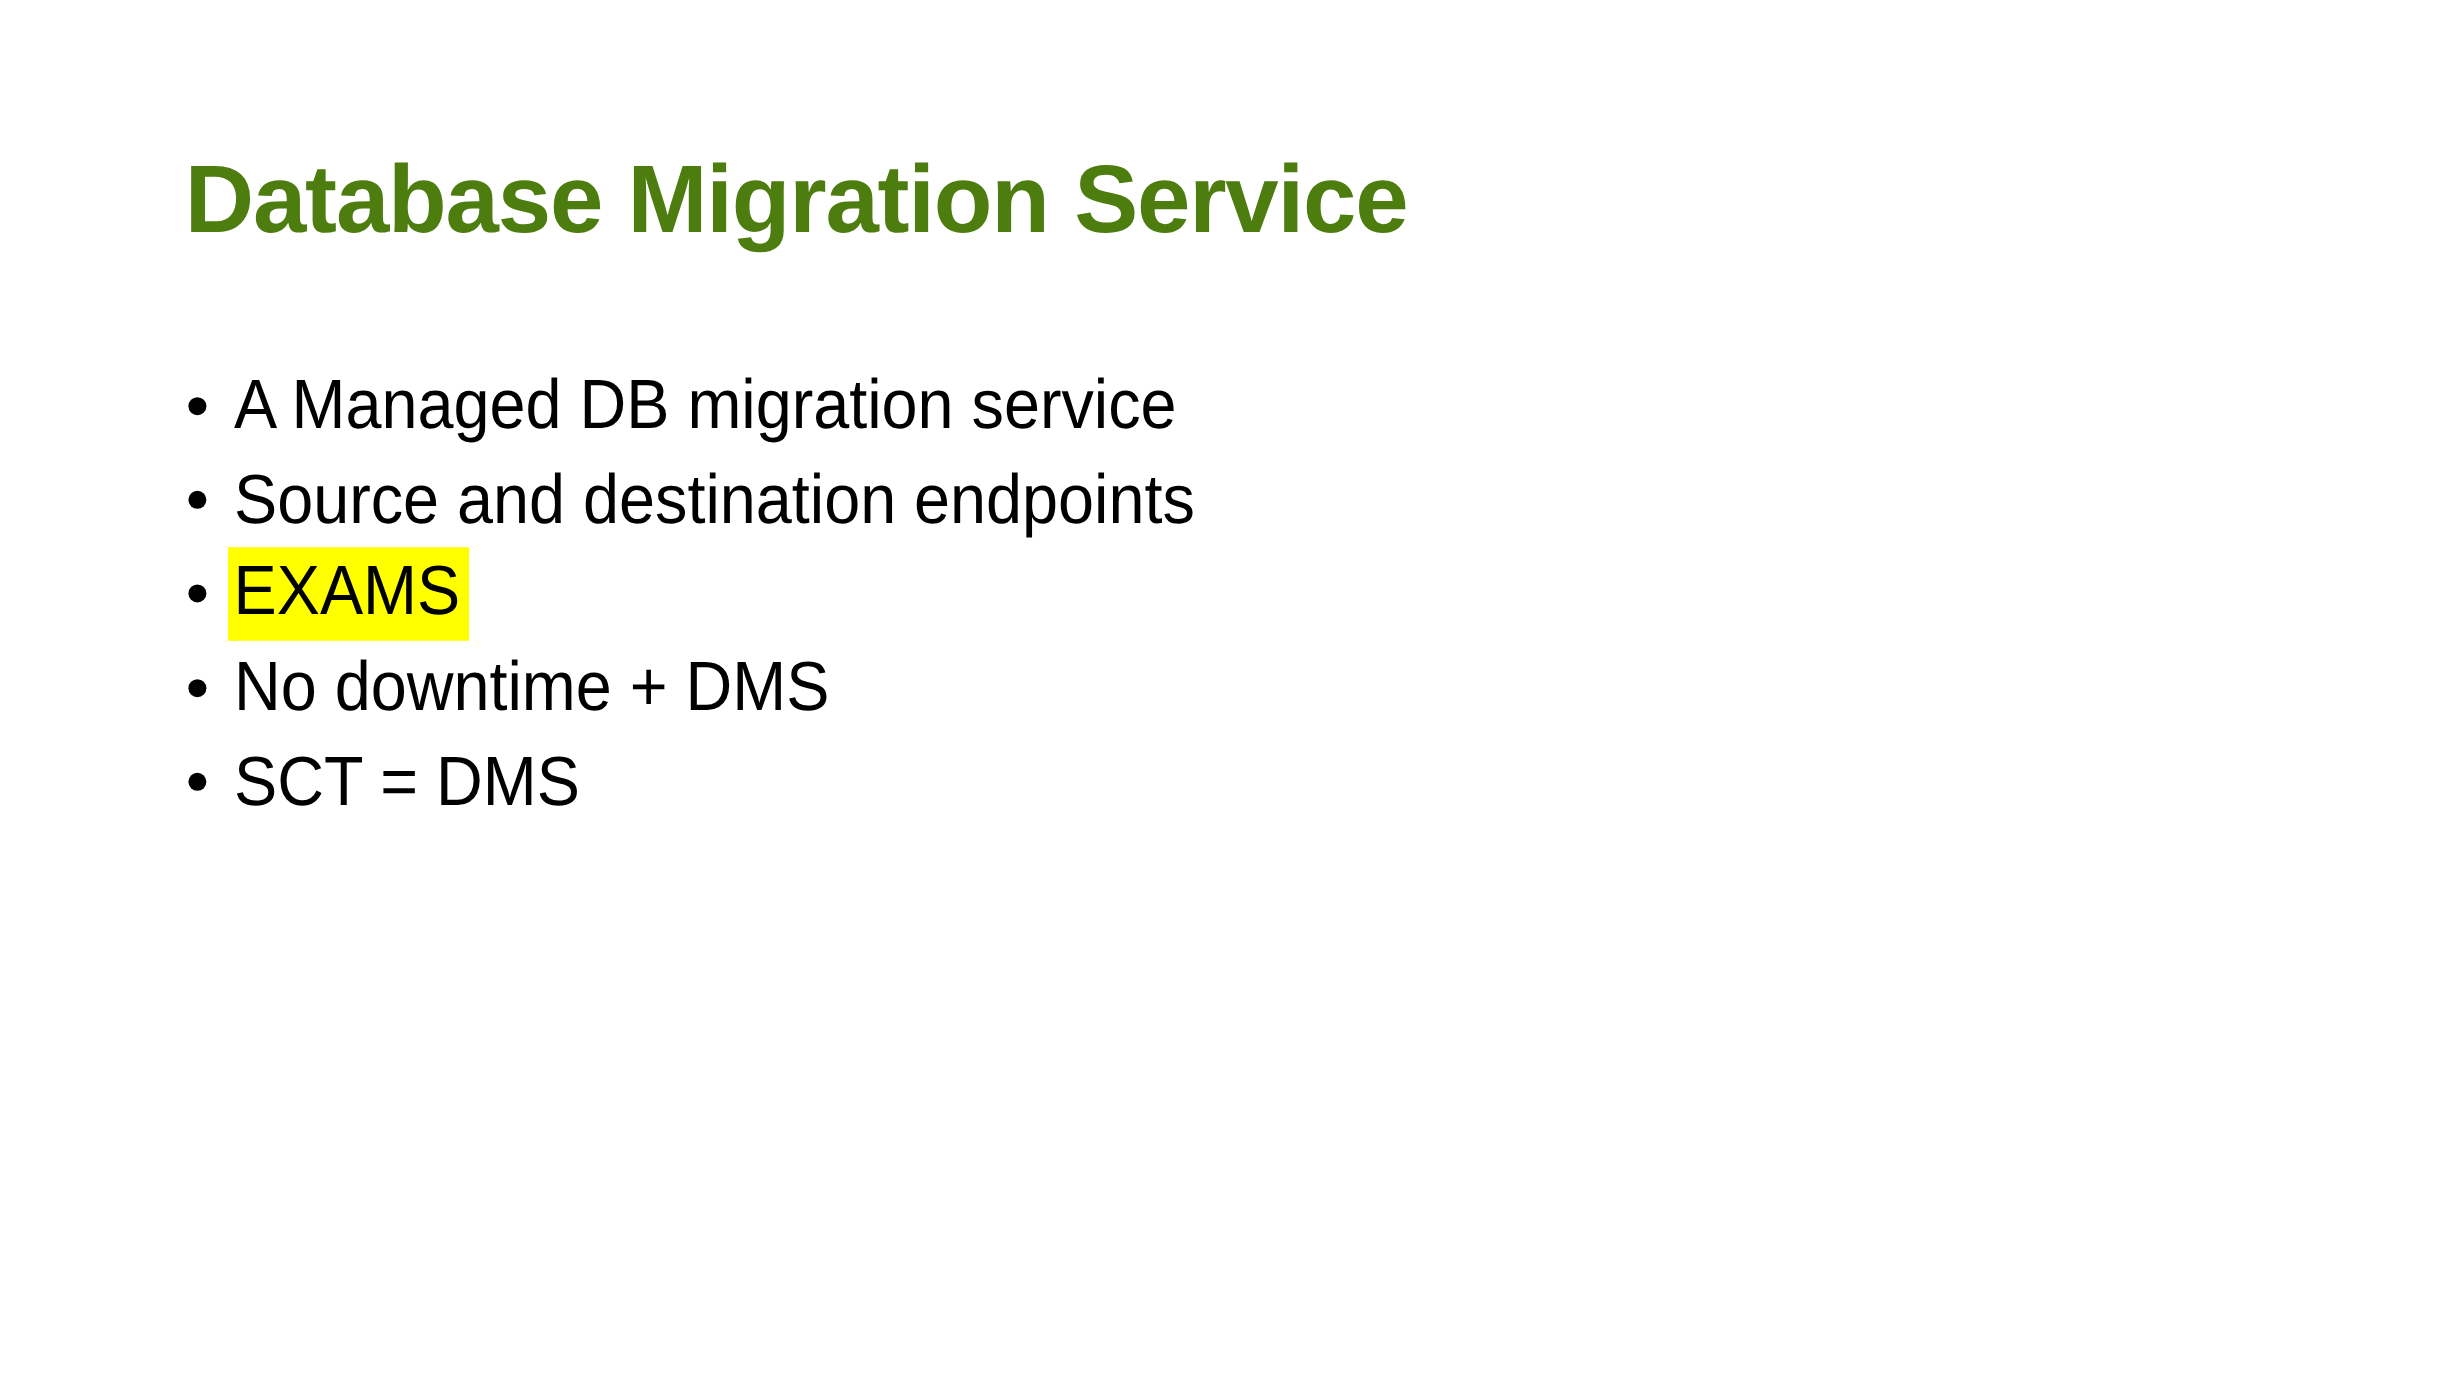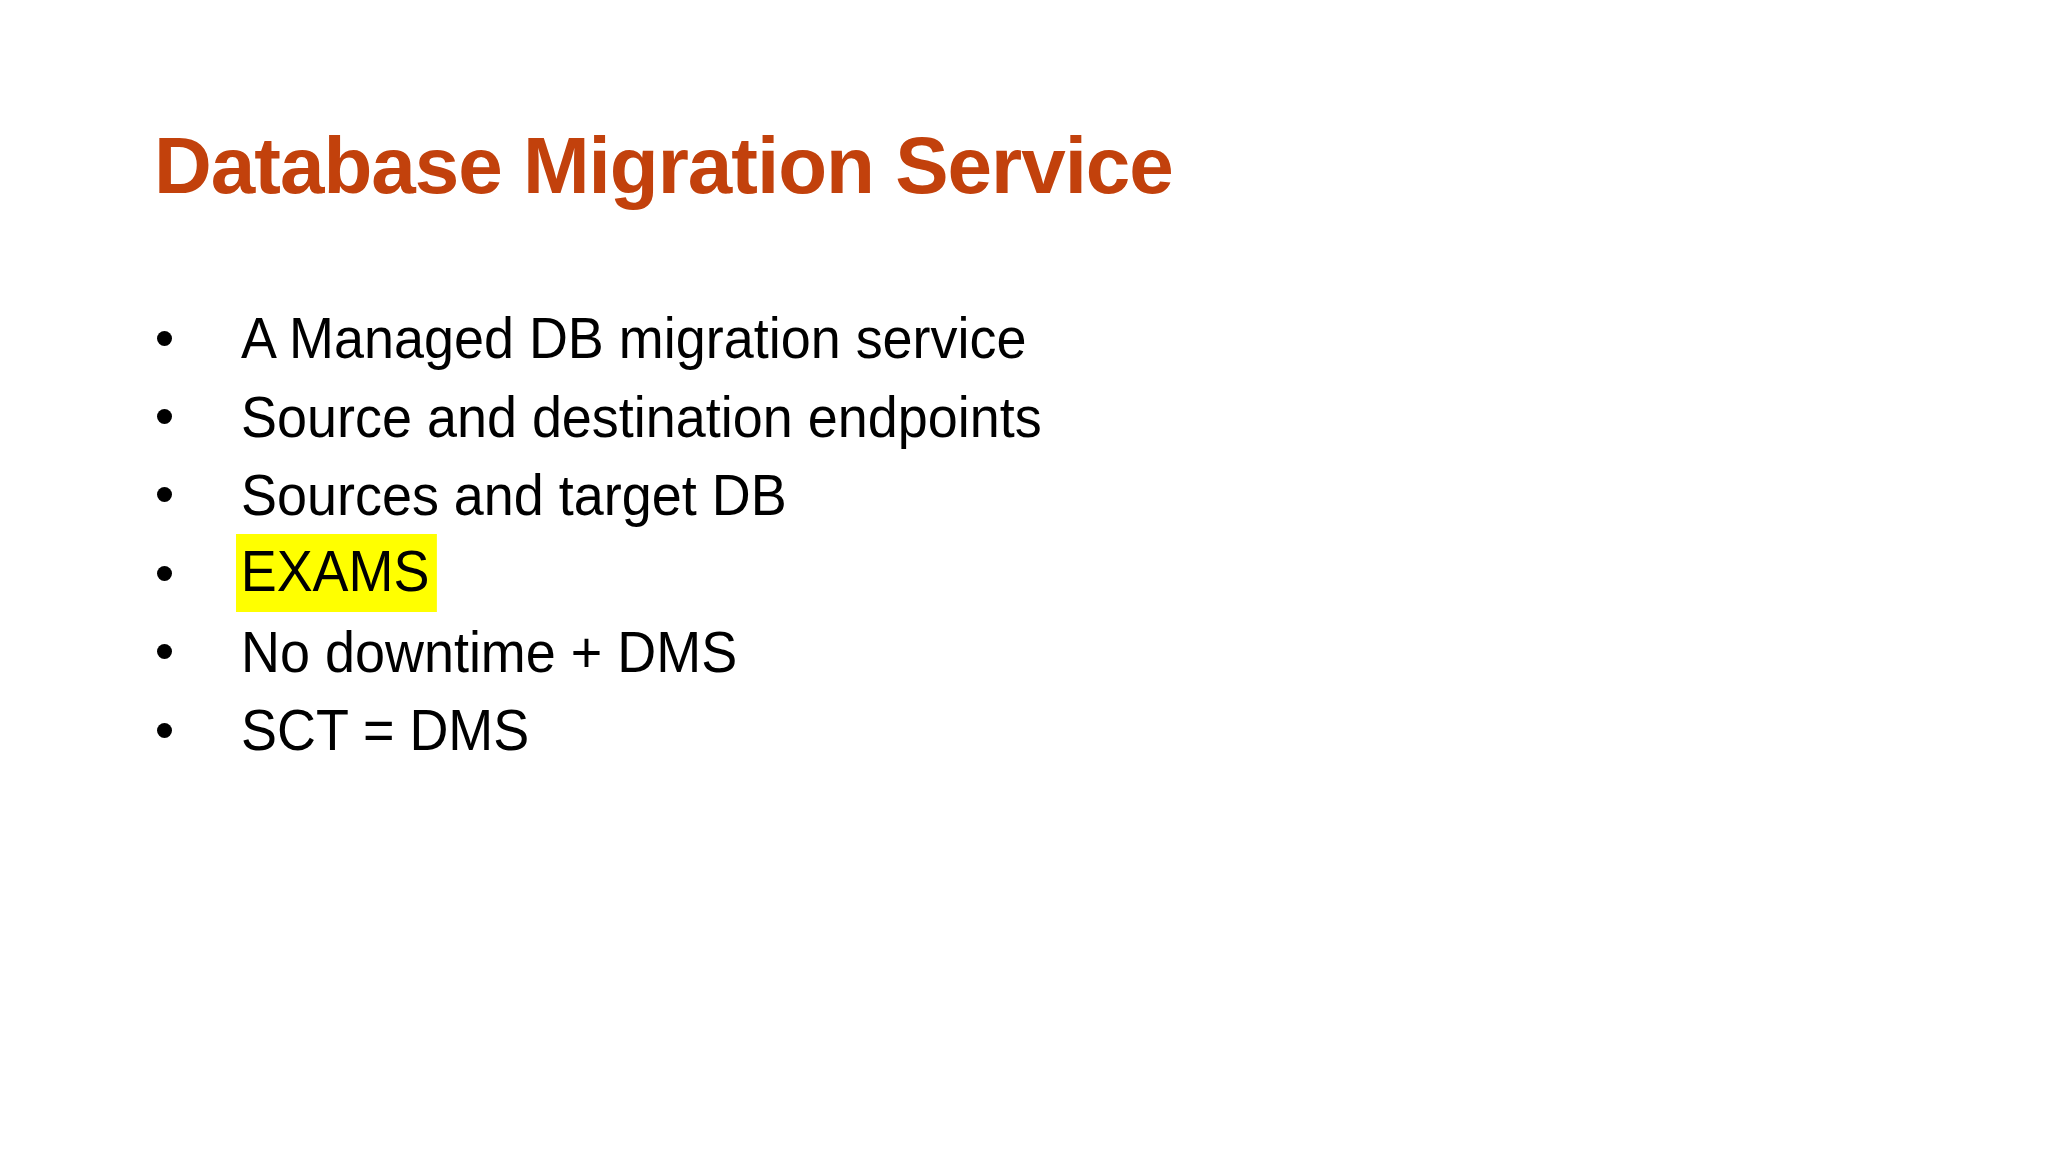--- a/index.html
+++ b/index.html
@@ -19,37 +19,36 @@
   }
   .slide-title {
     position: absolute;
     left: 154px;
     top: 126px;
     margin: 0;
     font-size: 80px;
     line-height: 80px;
     font-weight: 600;
     letter-spacing: -1px;
-    color: #c2410c;
+    color: #4d7c0f;
     white-space: nowrap;
   }
   .bullet-list {
     position: absolute;
     left: 0;
     top: 299px;
     margin: 0;
     padding: 0;
     list-style: none;
   }
   .bullet-row {
     display: flex;
     align-items: center;
     height: 78.4px;
     padding-left: 157px;
-    gap: 46px;
   }
   .dot {
     flex: 0 0 auto;
     width: 15px;
     height: 15px;
     border-radius: 50%;
     background: #000000;
     margin-right: 23px;
   }
   .bullet-text {
@@ -74,24 +73,20 @@
       <li class="bullet-row">
         <span class="dot"></span>
         <span class="bullet-text">A Managed DB migration service</span>
       </li>
       <li class="bullet-row">
         <span class="dot"></span>
         <span class="bullet-text">Source and destination endpoints</span>
       </li>
       <li class="bullet-row">
         <span class="dot"></span>
-        <span class="bullet-text">Sources and target DB</span>
-      </li>
-      <li class="bullet-row">
-        <span class="dot"></span>
         <span class="bullet-text hl" style="background: rgb(255, 255, 0);">EXAMS</span>
       </li>
       <li class="bullet-row">
         <span class="dot"></span>
         <span class="bullet-text">No downtime + DMS</span>
       </li>
       <li class="bullet-row">
         <span class="dot"></span>
         <span class="bullet-text">SCT = DMS</span>
       </li>

